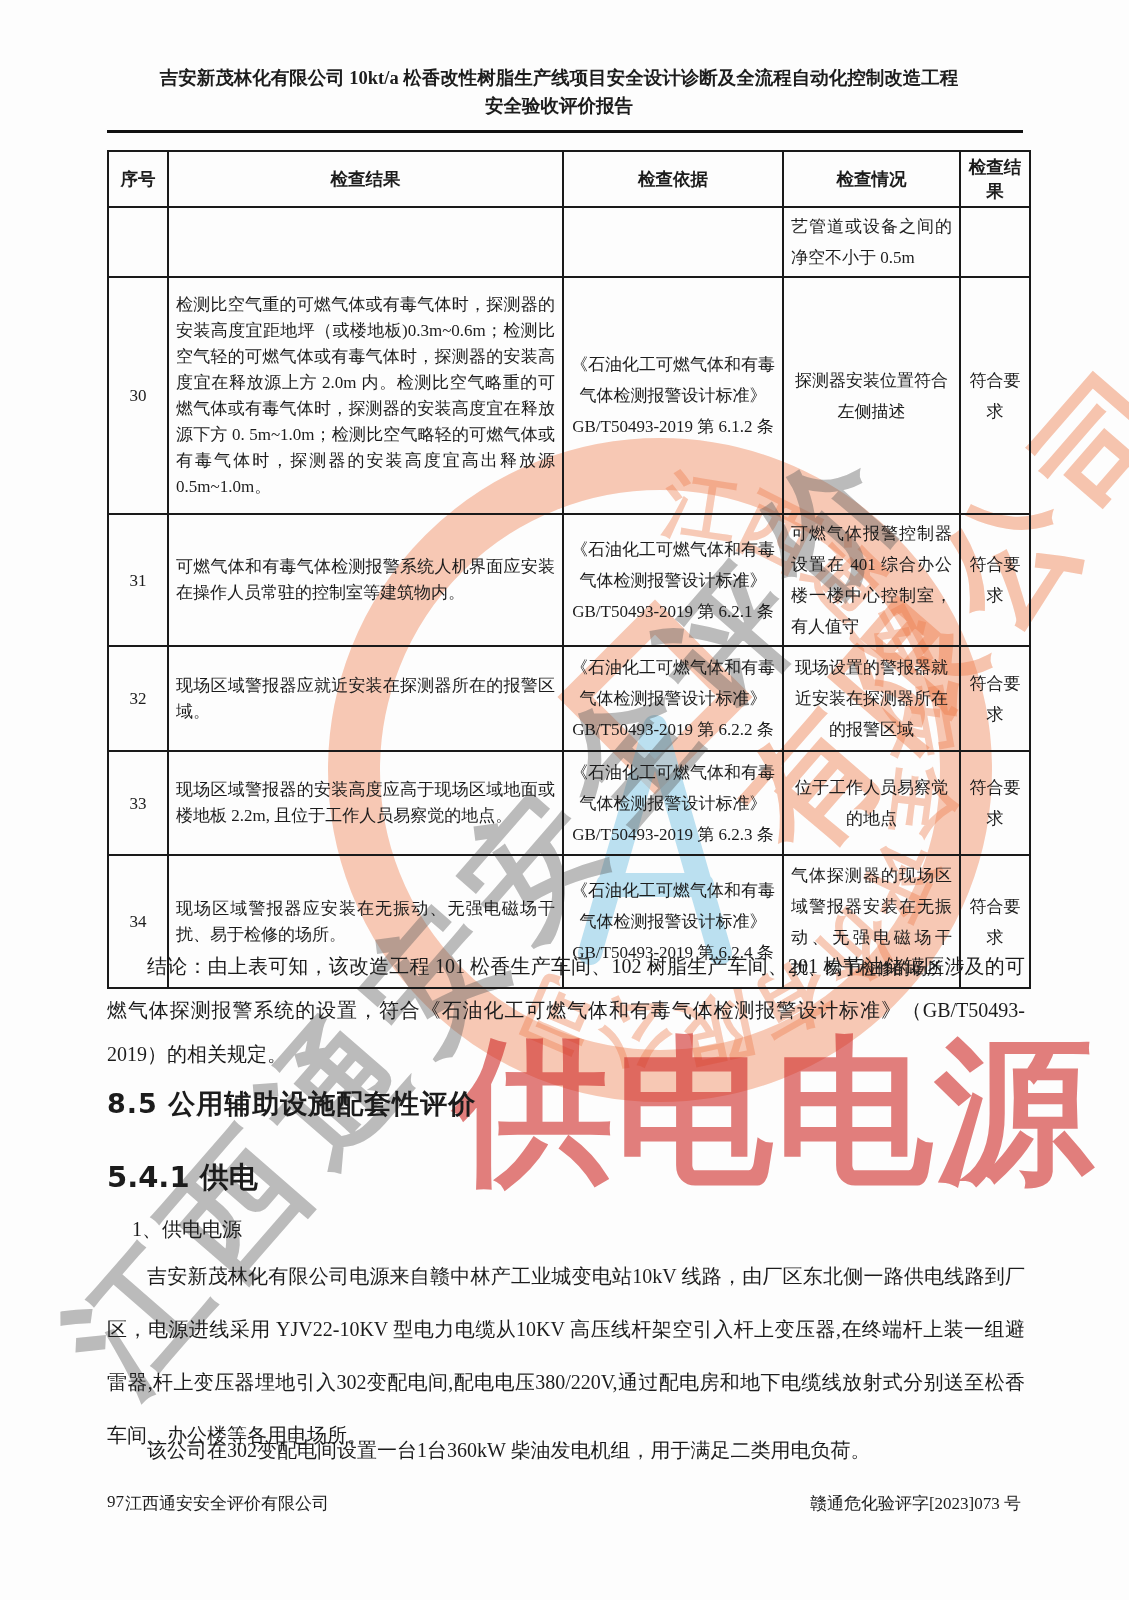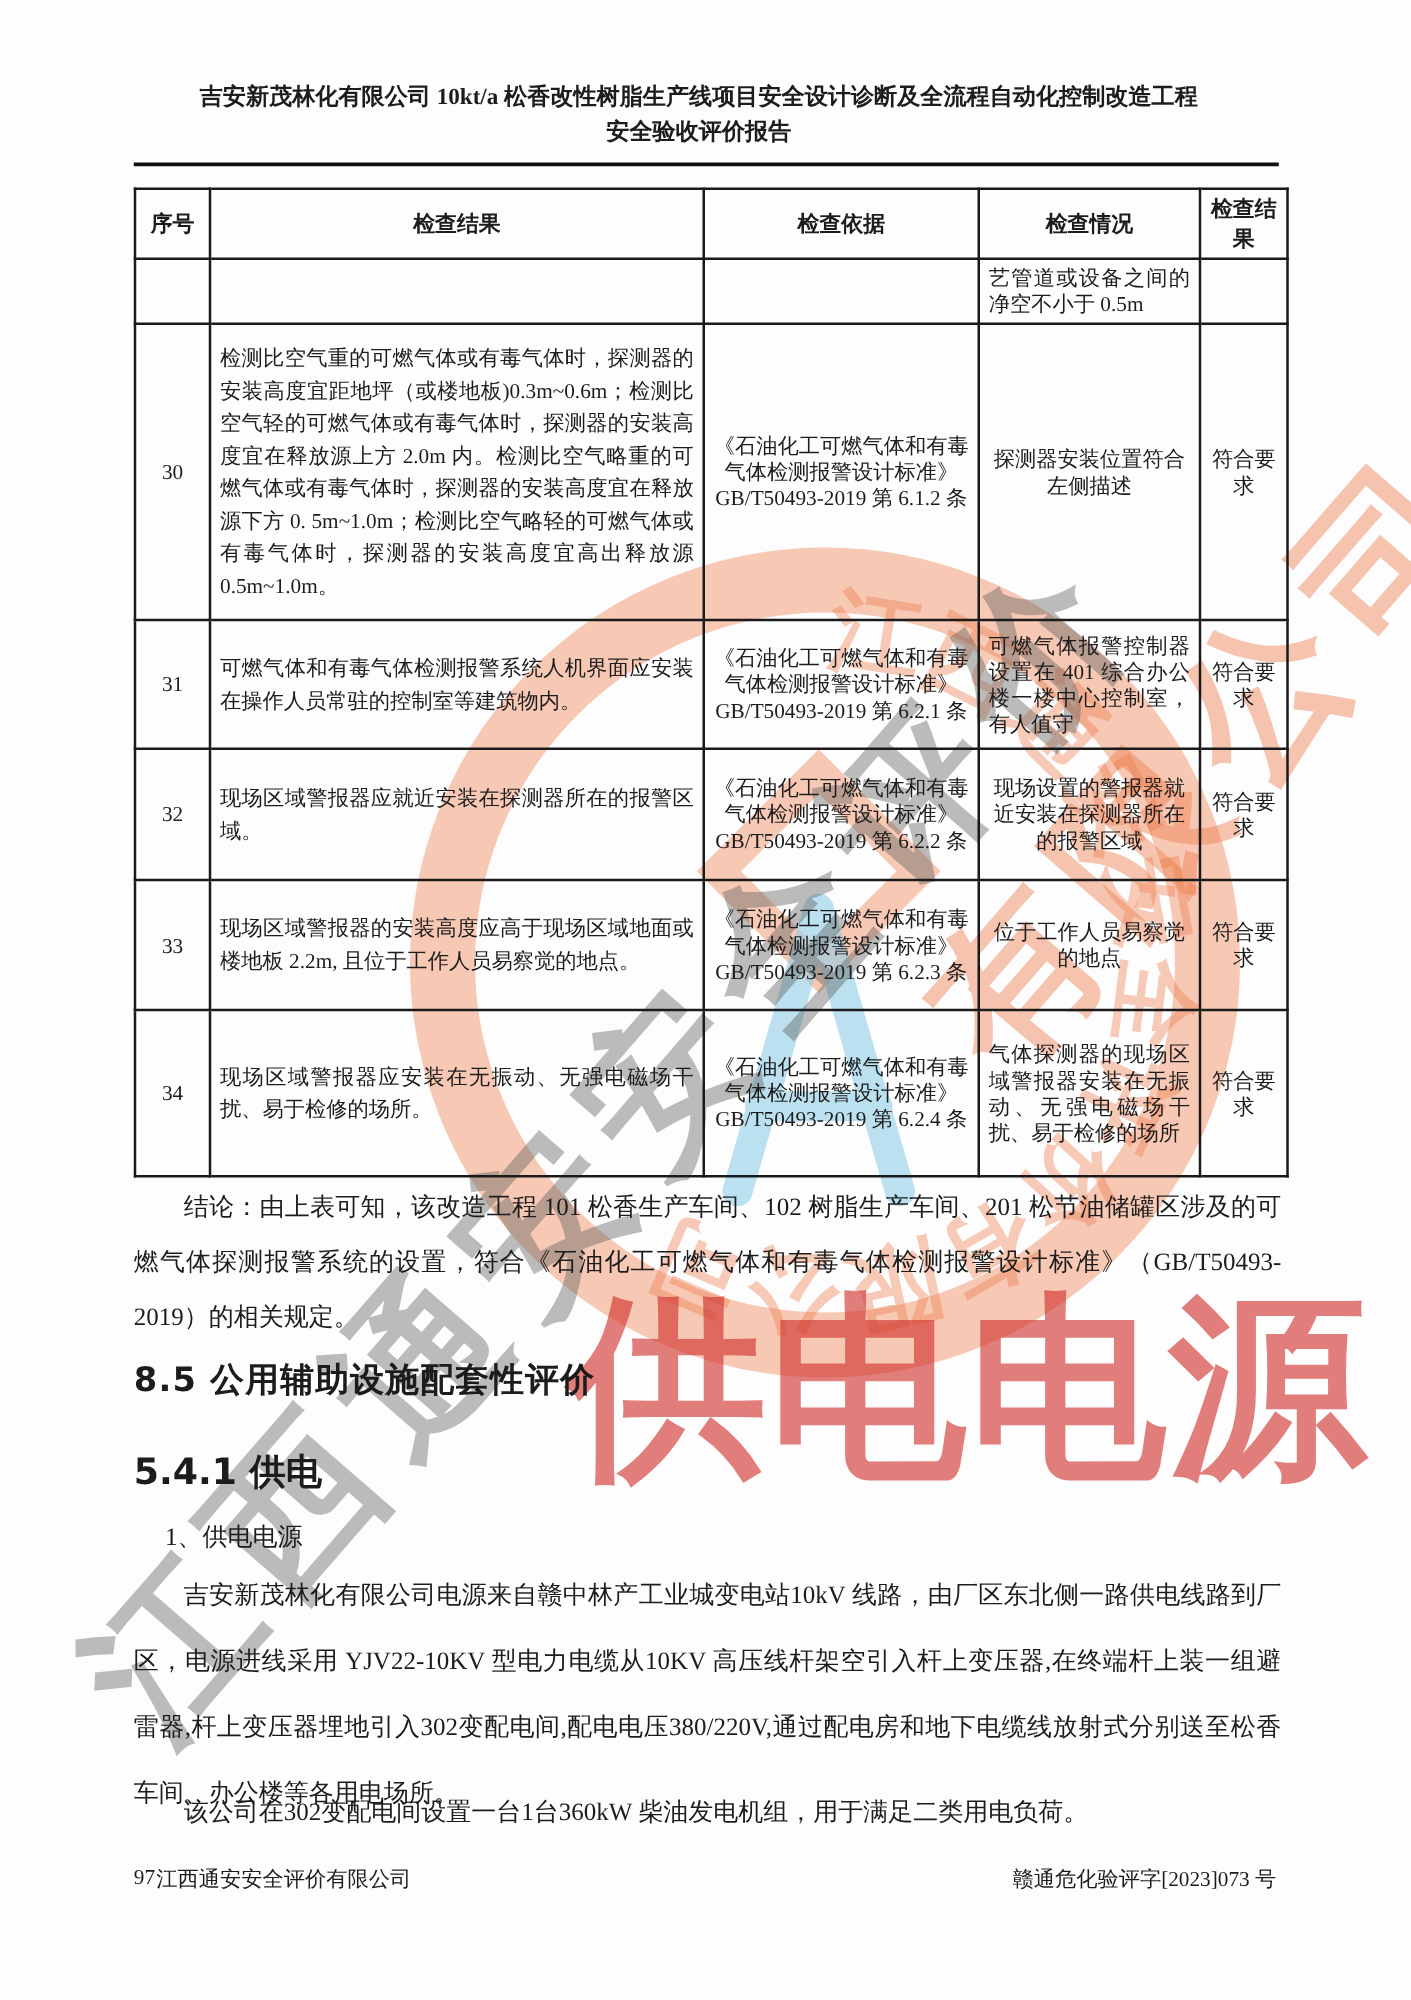--- a/index.html
+++ b/index.html
@@ -54,21 +54,21 @@
     width:922px; border-collapse:collapse; table-layout:fixed;
     font-size:17px;
   }
   .check-table col:nth-child(1){width:60px;}
   .check-table col:nth-child(2){width:395px;}
   .check-table col:nth-child(3){width:220px;}
   .check-table col:nth-child(4){width:177px;}
   .check-table col:nth-child(5){width:70px;}
   .check-table th, .check-table td {
     border:2px solid #1a1a1a; vertical-align:middle;
-    padding:3px 7px; line-height:21px;
+    padding:3px 7px; line-height:31px;
   }
   .check-table thead tr { height:55px; }
   .check-table th { font-weight:bold; text-align:center; font-size:17.5px; line-height:24px; }
   .check-table tbody tr:nth-child(1){ height:52px; }
   .check-table tbody tr:nth-child(2){ height:237px; }
   .check-table tbody tr:nth-child(3){ height:103px; }
   .check-table tbody tr:nth-child(4){ height:105px; }
   .check-table tbody tr:nth-child(5){ height:104px; }
   .check-table tbody tr:nth-child(6){ height:133px; }
   .check-table td:nth-child(1){ text-align:center; }

